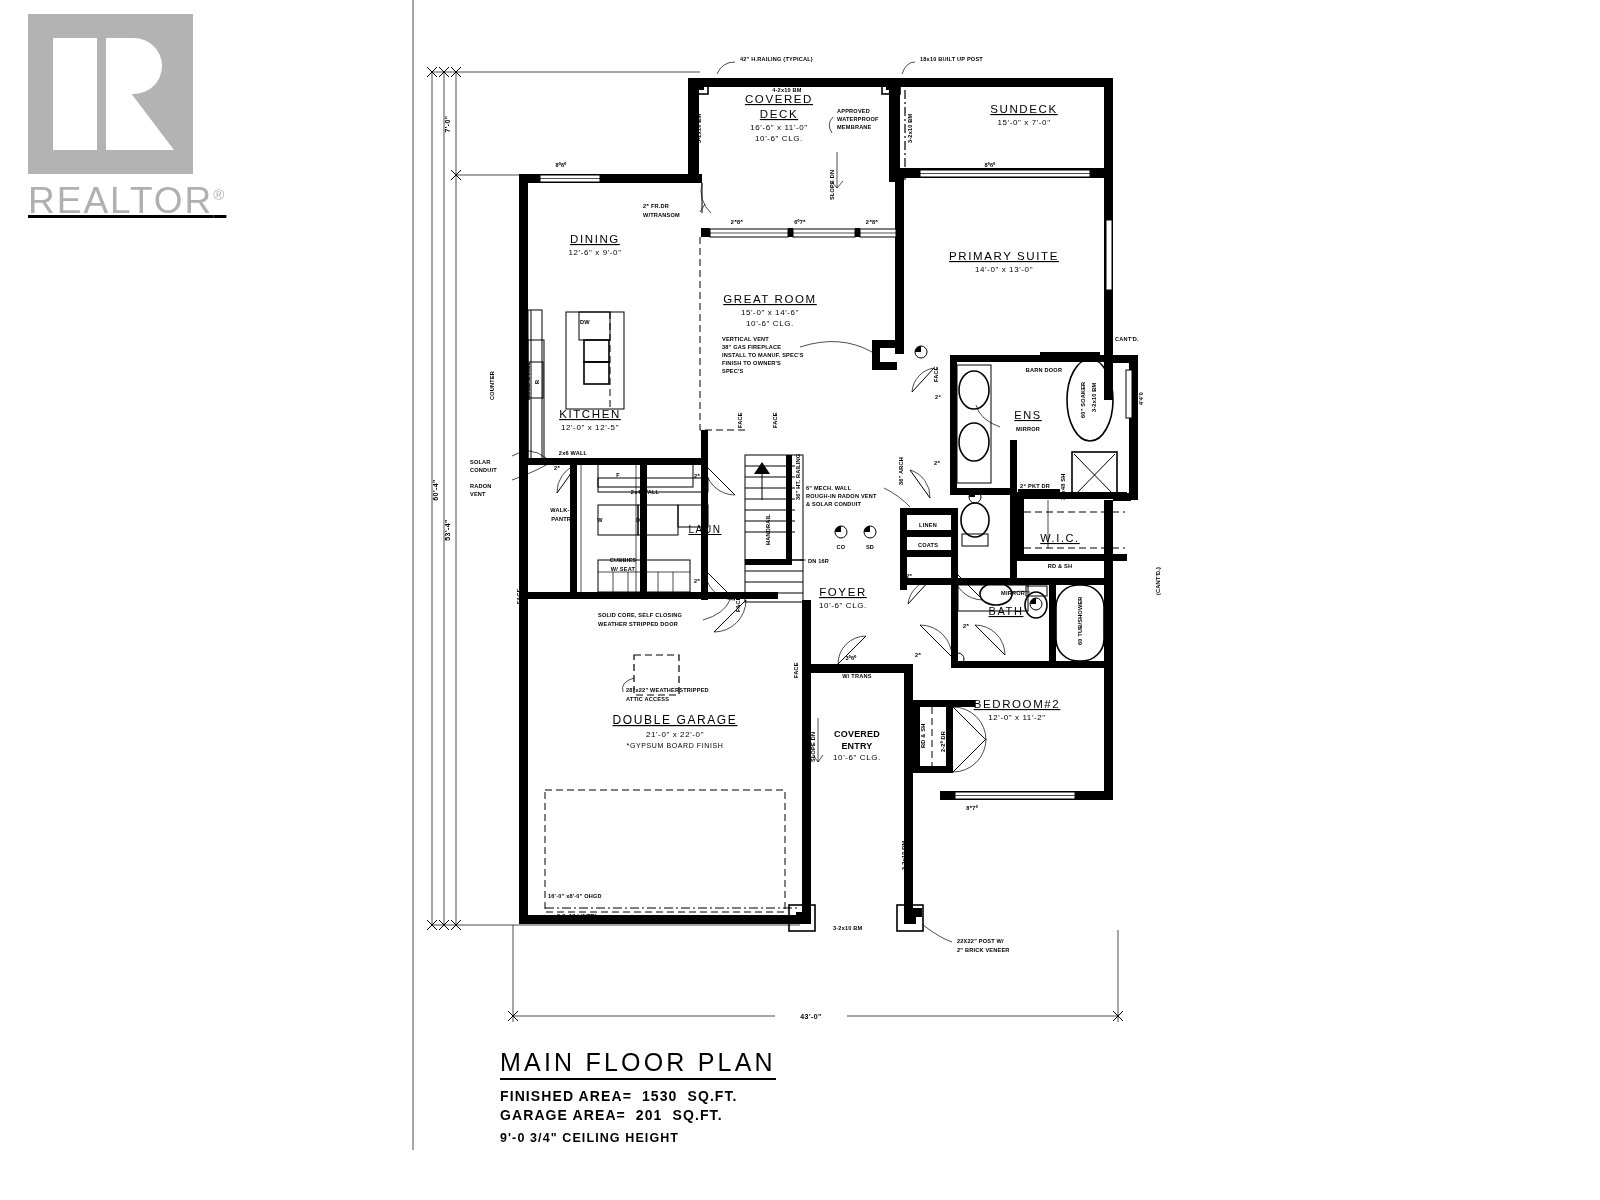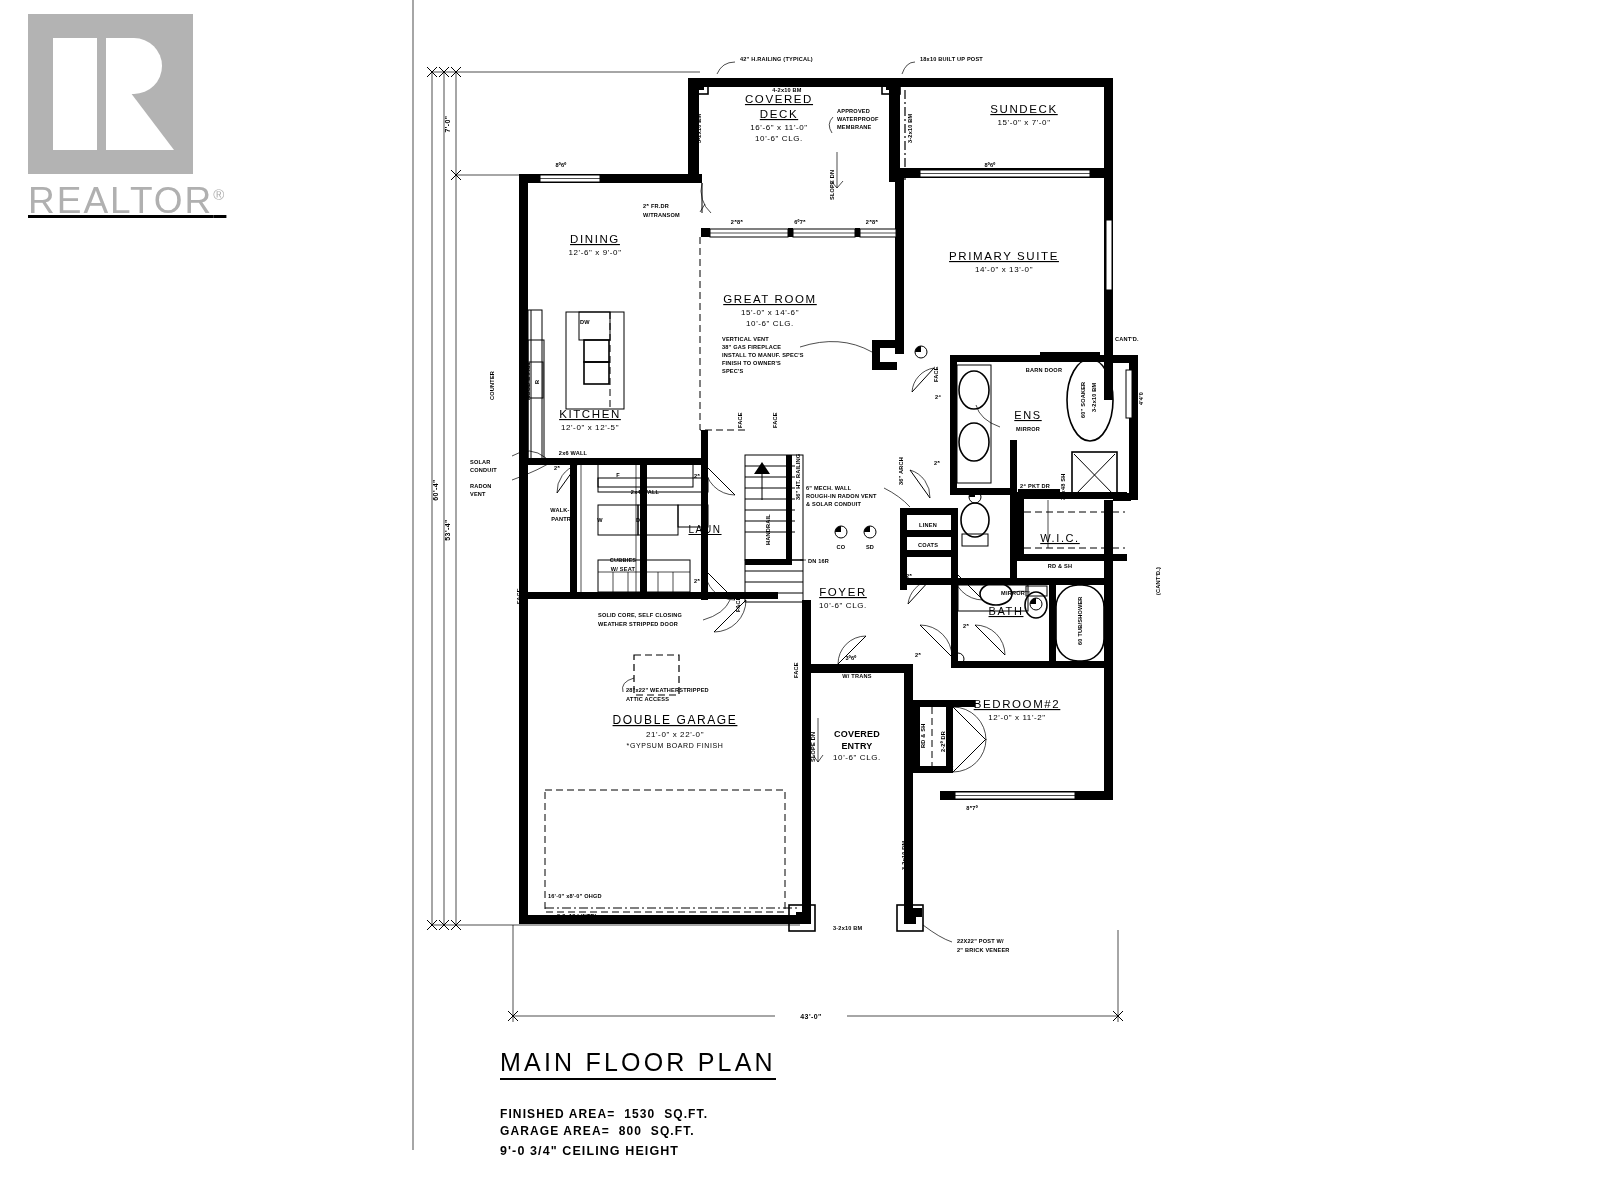--- a/index.html
+++ b/index.html
@@ -34,21 +34,21 @@
   .ln1{stroke:#000;fill:none;stroke-width:1;}
   .ln15{stroke:#000;fill:none;stroke-width:1.6;}
   .thin{stroke:#000;fill:none;stroke-width:.7;}
   .dash{stroke:#000;fill:none;stroke-width:1;stroke-dasharray:7 4;}
   .dashdot{stroke:#000;fill:none;stroke-width:1.2;stroke-dasharray:9 3 2 3;}
 
   
   #titleblock{position:absolute;left:500px;top:1048px;}
   #tb-title{font-size:25px;letter-spacing:3.2px;border-bottom:2px solid #000;
         display:inline-block;padding-bottom:1px;}
-  #tb-lines{margin-top:26px;font-size:12px;letter-spacing:1.1px;line-height:1.38;font-weight:bold;}
+  #tb-lines{margin-top:7px;font-size:14px;letter-spacing:1.1px;line-height:1.38;font-weight:bold;}
   #tb-lines div{white-space:pre;}
   #tb-ceil{margin-top:5px;font-size:12.5px;letter-spacing:1.1px;font-weight:bold;}
 </style>
 </head>
 <body>
 
 <div id="watermark">
   <div id="wm-mark">
     <div class="bar"></div>
       <div class="stem"></div>
@@ -555,16 +555,16 @@
 
   <rect x="1106" y="220" width="6" height="70" fill="#fff" stroke="#000" stroke-width="1"></rect>
 
 </svg>
 </div>
 
 <div id="titleblock">
   <div id="tb-title">MAIN  FLOOR  PLAN</div>
   <div id="tb-lines">
     <div>FINISHED AREA=  1530  SQ.FT.</div>
-    <div>GARAGE AREA=  800  SQ.FT.</div>
+    <div>GARAGE AREA=  201  SQ.FT.</div>
   </div>
   <div id="tb-ceil">9'-0 3/4"  CEILING HEIGHT</div>
 </div>
 
 </body></html>

